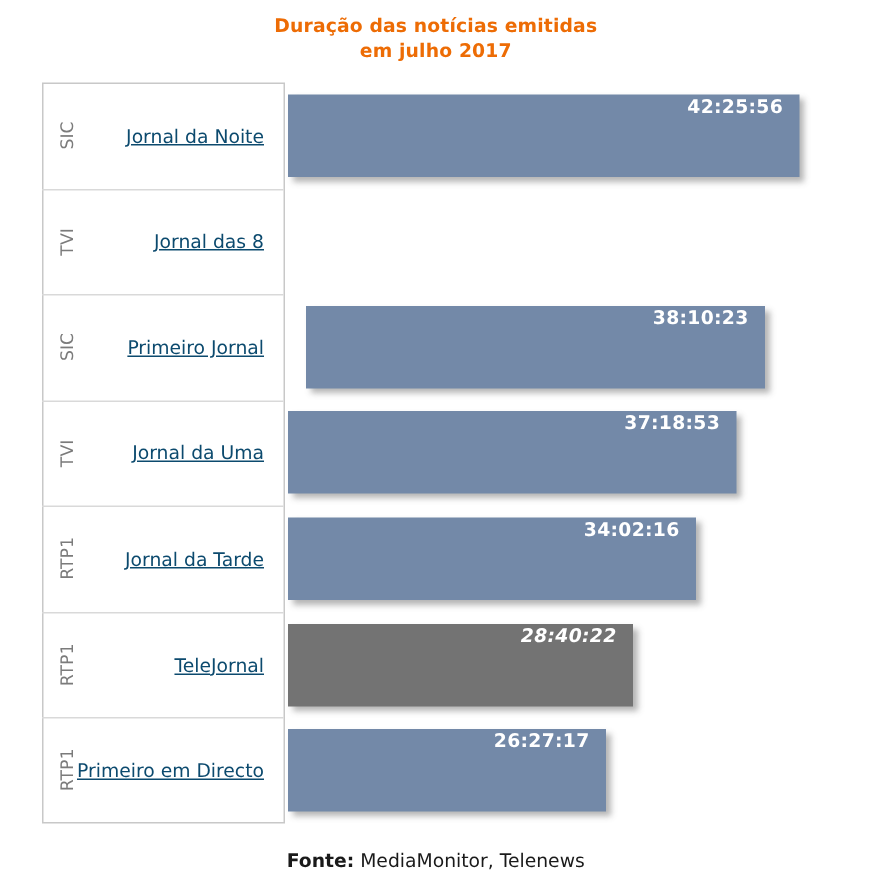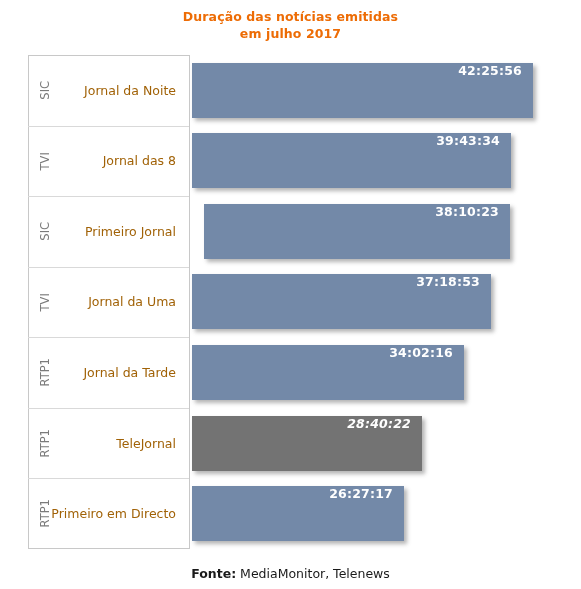--- a/index.html
+++ b/index.html
@@ -91,25 +91,26 @@
   
   .program-label {
     position: absolute;
     left: 28px;
     top: 0;
     width: 126px;
     height: 70.57px;
     display: flex;
     align-items: center;
     justify-content: flex-end;
-    color: #a16207;
+    color: #0c4a6e;
     font-size: 12.5px;
     white-space: nowrap;
     padding-right: 6px;
     box-sizing: border-box;
+    text-decoration: underline;
   }
 
   
   .bar-wrap {
     position: absolute;
     left: 164px;     
     top: 0;
     height: 70.57px;
     display: flex;
     align-items: center;
@@ -166,25 +167,20 @@
         <div class="bar-wrap" style="height: 70.5714px;">
           <div class="bar" style="width: 341px; background: rgb(115, 137, 168);">
             <span class="bar-value" style="color: rgb(255, 255, 255);">42:25:56</span>
           </div>
         </div>
       </div>
       <div class="chart-row" style="left: 28px; top: 125.571px; height: 70.5714px; padding-left: 12px;">
         <div class="row-sep"></div>
         <div class="channel-label" style="height: 70.5714px;">TVI</div>
         <div class="program-label" style="height: 70.5714px;">Jornal das 8</div>
-        <div class="bar-wrap" style="height: 70.5714px;">
-          <div class="bar" style="width: 319px; background: rgb(115, 137, 168);">
-            <span class="bar-value" style="color: rgb(255, 255, 255);">39:43:34</span>
-          </div>
-        </div>
       </div>
       <div class="chart-row" style="left: 28px; top: 196.143px; height: 70.5714px;">
         <div class="row-sep"></div>
         <div class="channel-label" style="height: 70.5714px;">SIC</div>
         <div class="program-label" style="height: 70.5714px;">Primeiro Jornal</div>
         <div class="bar-wrap" style="height: 70.5714px; padding-left: 12px;">
           <div class="bar" style="width: 306px; background: rgb(115, 137, 168);">
             <span class="bar-value" style="color: rgb(255, 255, 255);">38:10:23</span>
           </div>
         </div>

